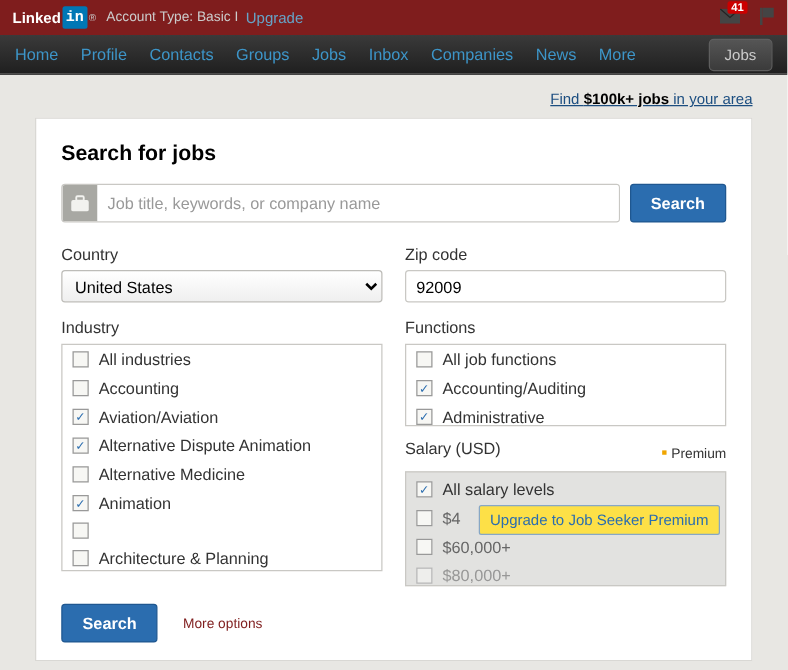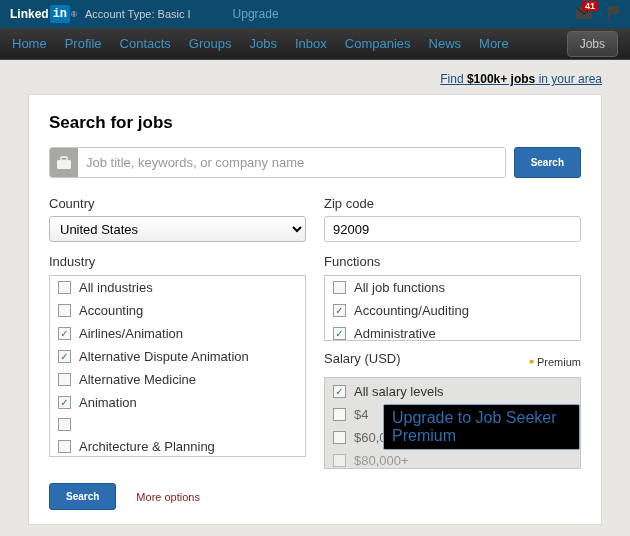--- a/index.html
+++ b/index.html
@@ -1,54 +1,54 @@
 <!DOCTYPE html>
 <html><head>
 <meta charset="utf-8">
 <style>
 * { box-sizing: border-box; margin: 0; padding: 0; }
 body { font-family: Arial, Helvetica, sans-serif; font-size: 13px; background: #e8e7e3; width: 630px; }
-.topbar { background: #0c4a6e; color: #fff; height: 28px; display: flex; align-items: center; padding: 0 10px; gap: 6px; font-size: 12px; }
+.topbar { background: #7f1d1d; color: #fff; height: 28px; display: flex; align-items: center; padding: 0 10px; gap: 6px; font-size: 12px; }
 .logo { display: flex; align-items: center; }
 .logo-linked { color: #fff; font-weight: bold; }
 .logo-in { background: #0077b5; color: #fff; font-weight: bold; padding: 2px 3px; border-radius: 2px; margin-left: 1px; font-family: Liberation Mono, monospace; }
 .account-type { color: #ccc; font-size: 11px; margin-left: 2px; }
-.upgrade { color: #66a3c7; text-decoration: none; margin-left: 36px; }
+.upgrade { color: #66a3c7; text-decoration: none; }
 .notif-icon { margin-left: auto; position: relative; }
 .notif-badge { background: #c00; color: #fff; font-size: 9px; padding: 0 3px; border-radius: 2px; position: absolute; top: -6px; right: -6px; font-weight: bold; }
 .nav { background: linear-gradient(#3a3a3a,#1f1f1f); height: 32px; display: flex; align-items: center; padding: 0 12px; gap: 18px; border-bottom: 1px solid #444; }
 .nav-item { color: #3d95c8; font-size: 13px; cursor: pointer; }
 .nav-jobs-tab { margin-left: auto; background: linear-gradient(#555,#3b3b3b); color: #ccc; padding: 5px 12px; border-radius: 4px; border: 1px solid #5e5e5e; cursor: pointer; font-size: 12px; }
 .promo { text-align: right; padding: 12px 28px 8px; font-size: 12px; }
 .promo a { color: #1c4e80; text-decoration: underline; }
 .promo b { color: #000; }
 .card { background: #fff; margin: 0 28px; padding: 18px 20px 0; border: 1px solid #d9d8d4; }
 .card h2 { font-size: 17px; font-weight: bold; margin-bottom: 14px; }
 .search-row { display: flex; gap: 8px; margin-bottom: 18px; }
 .input-wrap { flex: 1; display: flex; border: 1px solid #c9c8c4; border-radius: 3px; overflow: hidden; }
 .input-icon { background: #a8a8a3; width: 28px; display: flex; align-items: center; justify-content: center; }
 .input-wrap input { border: none; flex: 1; padding: 7px 8px; font-size: 13px; outline: none; color: #333; }
 .input-wrap input::placeholder { color: #999; }
-.btn { background: #2b6daf; color: #fff; border: 1px solid #1f5790; padding: 0 16px; border-radius: 3px; font-size: 10px; font-weight: bold; cursor: pointer; }
+.btn { background: #2b6daf; color: #fff; border: 1px solid #1f5790; padding: 0 16px; border-radius: 3px; font-size: 13px; font-weight: bold; cursor: pointer; }
 .cols { display: flex; gap: 18px; }
 .col { flex: 1; }
 .label { font-size: 13px; color: #333; margin-bottom: 5px; display: block; }
 .select { width: 100%; border: 1px solid #bdbcb8; border-radius: 3px; padding: 4px 6px; font-size: 13px; background: linear-gradient(#fff,#efefef); height: 26px; }
 .textfield { width: 100%; border: 1px solid #c9c8c4; border-radius: 3px; padding: 5px 8px; font-size: 13px; height: 26px; }
 .listbox { border: 1px solid #c9c8c4; height: 182px; overflow: hidden; margin-top: 6px; position: relative; }
 .listbox.short { height: 66px; }
 .item { padding: 4px 8px; display: flex; align-items: center; gap: 8px; font-size: 13px; color: #333; }
 .cb { width: 13px; height: 13px; border: 1px solid #999; display: inline-flex; align-items: center; justify-content: center; font-size: 10px; background: #f7f7f4; cursor: pointer; }
 .cb.checked { color: #2b6daf; }
 .section-label { display: flex; align-items: center; justify-content: space-between; }
 .premium-tag { color: #333; font-size: 11px; }
 .premium-dot { color: #f0a500; font-size: 14px; }
 .salary-box { background: #e2e2e0; border: 1px solid #c9c8c4; padding: 2px 0; margin-top: 6px; position: relative; height: 92px; overflow: hidden; }
 .salary-box .item { color: #666; }
-.tooltip { position: absolute; background: #000000; border: 1px solid #87a7c5; color: #2b6daf; font-size: 16px; padding: 4px 8px; left: 58px; top: 26px; border-radius: 2px; }
+.tooltip { position: absolute; background: #fde047; border: 1px solid #87a7c5; color: #2b6daf; font-size: 12px; padding: 4px 8px; left: 58px; top: 26px; border-radius: 2px; }
 .bottom-row { display: flex; align-items: center; gap: 20px; padding: 14px 0; }
 .more-opts { color: #7f1d1d; font-size: 11px; cursor: pointer; }
 </style>
 </head>
 <body>
 
 <div class="topbar">
   <span class="logo">
     <span class="logo-linked">Linked</span>
       <span class="logo-in">in</span>
@@ -116,21 +116,21 @@
         <div class="item">
             <span class="cb"></span>
             <span>All industries</span>
           </div>
         <div class="item">
             <span class="cb"></span>
             <span>Accounting</span>
           </div>
         <div class="item">
             <span class="cb checked">✓</span>
-            <span>Airlines/Animation</span>
+            <span>Aviation/Aviation</span>
           </div>
         <div class="item">
             <span class="cb checked">✓</span>
             <span>Alternative Dispute Animation</span>
           </div>
         <div class="item">
             <span class="cb"></span>
             <span>Alternative Medicine</span>
           </div>
         <div class="item">

